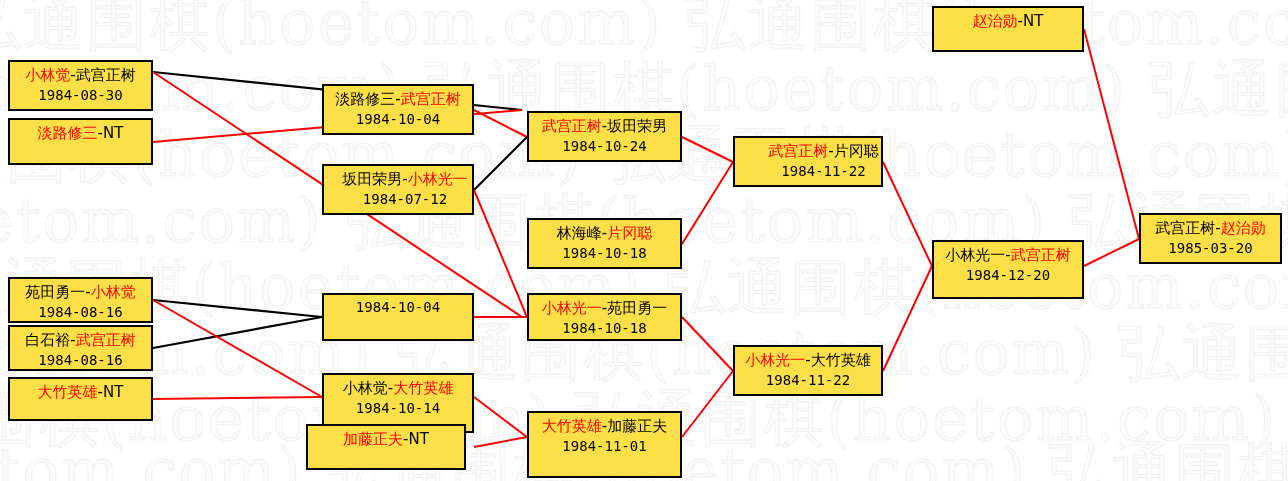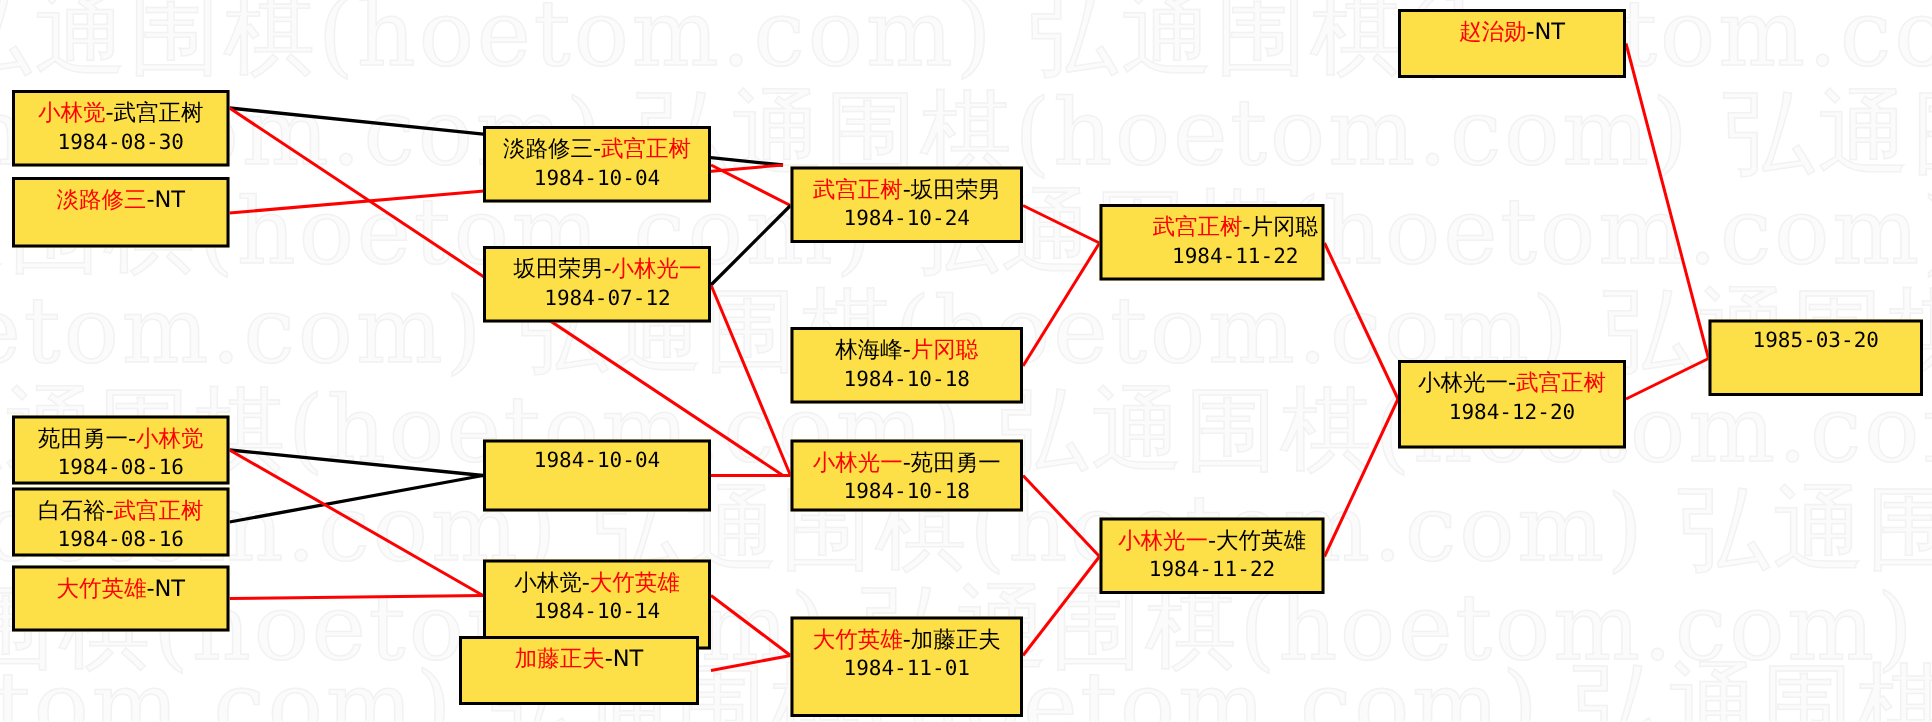--- a/index.html
+++ b/index.html
@@ -179,17 +179,18 @@
       </div>
       <div class="match" style="left: 932px; top: 240px; width: 152px; height: 59px;">
         <div class="players"><span class="lose">小林光一</span><span class="sep">-</span><span class="win">武宫正树</span></div>
         <div class="date">1984-12-20</div>
       </div>
       <div class="match" style="left: 932px; top: 6px; width: 152px; height: 46px;">
         <div class="players"><span class="win">赵治勋</span><span class="sep">-</span><span class="lose">NT</span></div>
         <div class="date"></div>
       </div>
       <div class="match" style="left: 1139px; top: 213px; width: 143px; height: 51px;">
+        <div class="players"><span class="lose">武宫正树</span><span class="sep">-</span><span class="win">赵治勋</span></div>
         <div class="date">1985-03-20</div>
       </div>
     </div>
 
 </div>
 
 </body></html>

